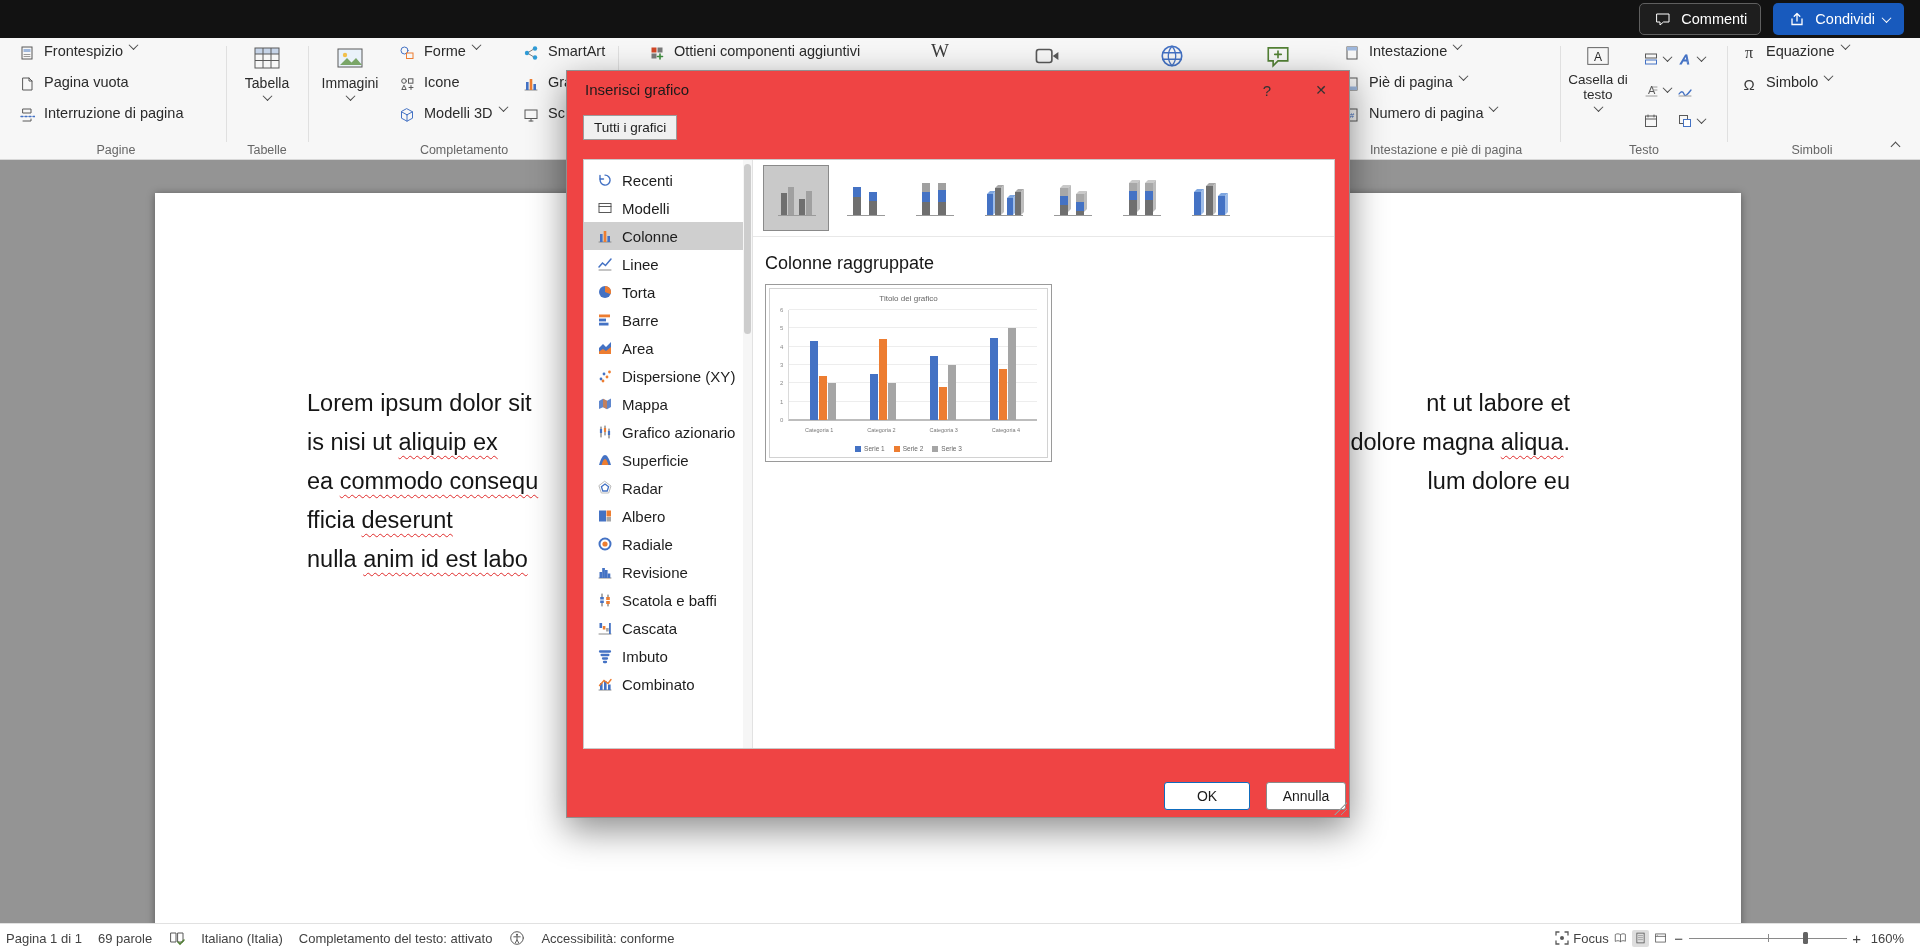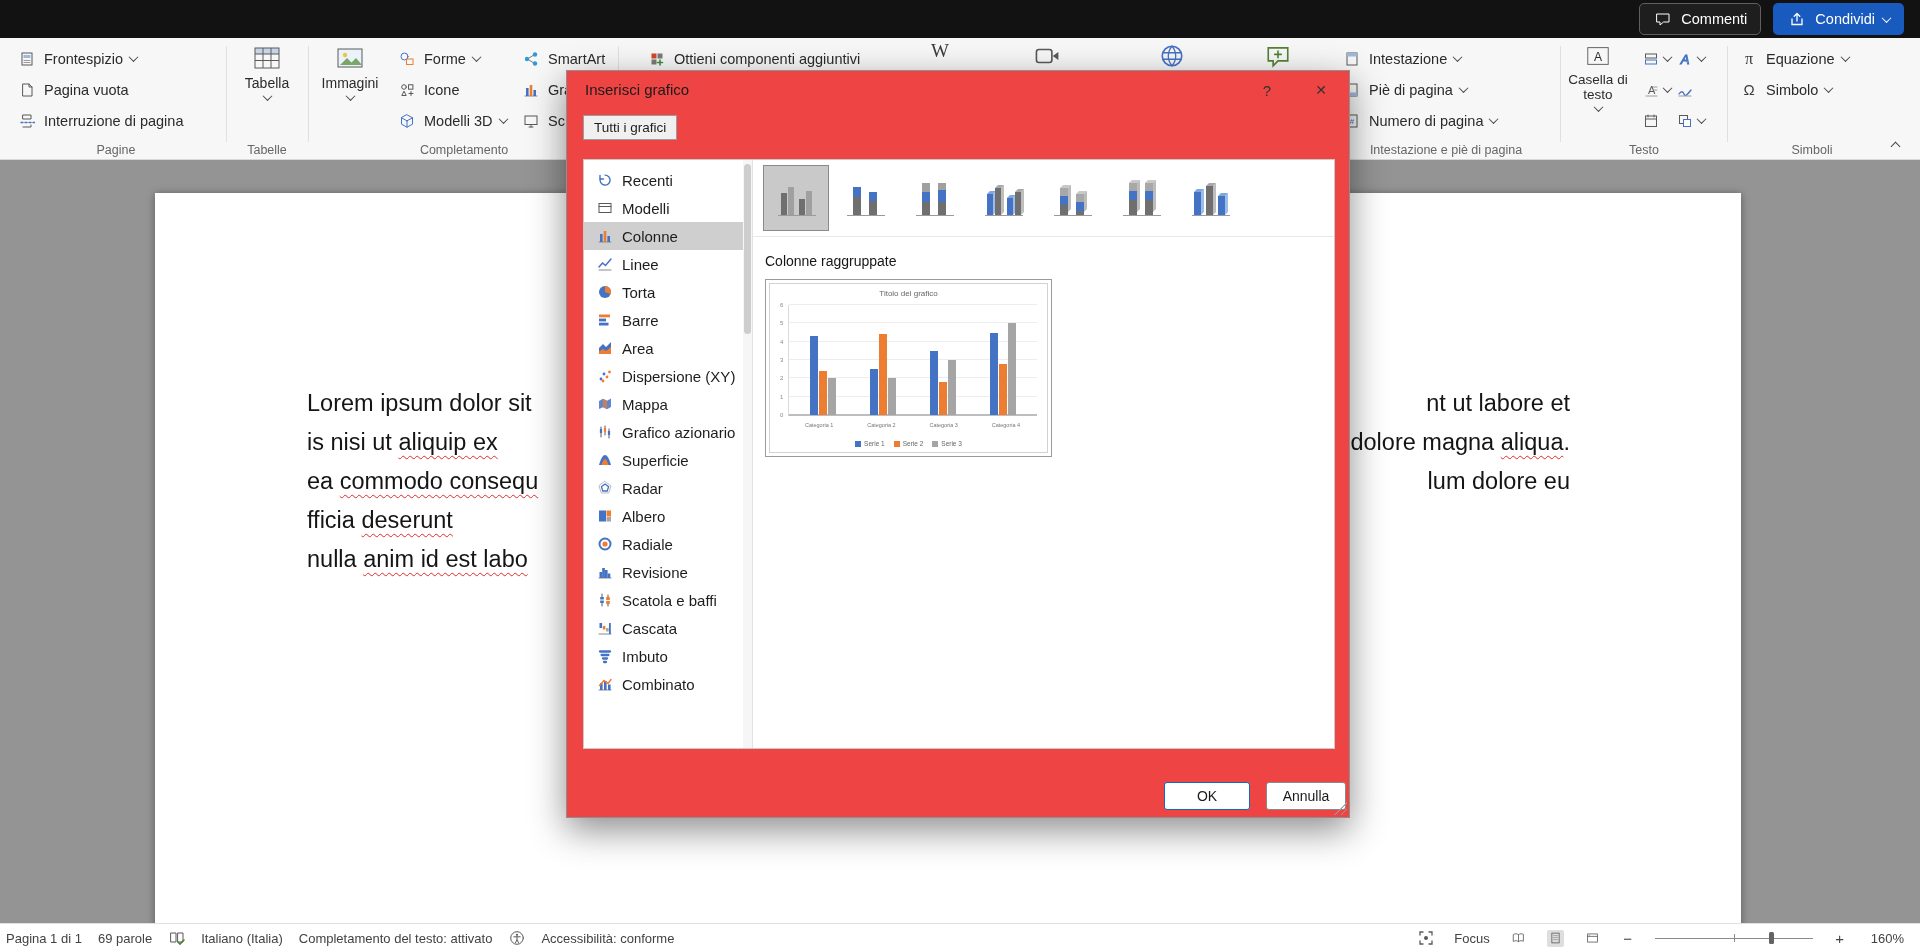--- a/index.html
+++ b/index.html
@@ -16,42 +16,42 @@
 .btn-share{display:flex;align-items:center;gap:8px;background:#185abd;border:none;border-radius:5px;color:#fff;font-size:14.5px;padding:6px 14px}
 .chev{width:7px;height:7px;border-right:1.4px solid #4a4a4a;border-bottom:1.4px solid #4a4a4a;transform:rotate(45deg) translate(-1px,-1px);display:inline-block;flex:0 0 auto}
 .chev.w{border-color:#fff}
 .chev.up{transform:rotate(-135deg)}
 
 
 .ribbon{position:absolute;top:38px;left:0;right:0;height:122px;background:#f7f7f7;border-bottom:1px solid #d8d8d8;z-index:10}
 .grp{position:absolute;top:0;height:122px}
 .grp-label{position:absolute;bottom:3px;left:0;right:0;text-align:center;font-size:12.5px;color:#666;white-space:nowrap}
 .rows{position:absolute;top:5px;display:flex;flex-direction:column}
-.sbtn{display:flex;align-items:center;gap:7px;height:31px;padding:0 7px;background:none;border:none;font-size:14.5px;color:#2b2b2b;white-space:nowrap;cursor:default}
+.sbtn{display:flex;gap:7px;height:31px;padding:0 7px;background:none;border:none;font-size:14.5px;color:#2b2b2b;white-space:nowrap;cursor:default}
 .bigbtn{position:absolute;top:5px;display:flex;flex-direction:column;align-items:center;gap:3px;font-size:14px;color:#2b2b2b;background:none;border:none;cursor:default;text-align:center;line-height:15px}
 .vdiv{position:absolute;top:8px;height:96px;width:1px;background:#e0e0e0}
 .ic{display:inline-flex;align-items:center;justify-content:center;width:20px;height:20px;flex:0 0 auto}
 .ic14{display:inline-flex;align-items:center;justify-content:center;width:17px;height:17px}
 .glyph.serif{font-family:"Liberation Serif",serif;font-size:19px;color:#3b3b3b}
 .testo-grid{position:absolute;left:74px;top:5px;display:grid;grid-template-columns:34px 34px;grid-auto-rows:31px}
 .testo-grid .cell{display:flex;align-items:center;gap:3px}
 .ribbon-collapse{position:absolute;right:14px;top:100px;width:22px;height:16px;display:flex;align-items:center;justify-content:center;background:none;border:none}
 
 
 .canvas{position:absolute;top:160px;left:0;right:0;bottom:29px;overflow:hidden}
 .page{position:absolute;left:155px;top:33px;width:1586px;height:1400px;background:#fff;box-shadow:0 1px 8px rgba(0,0,0,.4)}
 .doc-text{position:absolute;left:152px;right:171px;top:192px;color:#151515}
 .doc-line{display:flex;justify-content:space-between;height:39px;font-size:23.5px;line-height:37px}
 .sp{text-decoration:underline wavy #e02b2b;text-decoration-thickness:1.3px;text-underline-offset:5px;-webkit-text-decoration:underline wavy #e02b2b}
 
 
 .statusbar{position:absolute;left:0;right:0;bottom:0;height:29px;background:#ffffff;border-top:1px solid #e1e1e1;display:flex;align-items:center;font-size:13px;color:#424242;padding:0 16px 0 6px;z-index:20}
 .sb-left{display:flex;align-items:center;gap:16px}
 .sb-item{white-space:nowrap;cursor:default}
-.sb-right{display:flex;align-items:center;gap:20px;margin-left:auto}
+.sb-right{display:flex;align-items:center;gap:3px;margin-left:auto}
 .viewbtn{padding:2px;border-radius:2px}
 .viewbtn.active{background:#dedede}
 .zoom-track{position:relative;width:158px;height:14px;display:inline-block}
 .zoom-track::before{content:"";position:absolute;left:0;right:0;top:6.5px;height:1.5px;background:#8a8a8a}
 .zoom-notch{position:absolute;left:50%;top:3px;width:1.5px;height:8px;background:#8a8a8a}
 .zoom-thumb{position:absolute;left:72%;top:1px;width:5px;height:12px;background:#636363;border-radius:1.5px}
 .zoom-pm{font-size:15px;color:#424242;width:14px;text-align:center}
 .zoom-pct{margin-left:4px}
 
 
@@ -63,21 +63,21 @@
 .dlg-content{position:absolute;left:16px;top:88px;width:752px;height:590px;background:#fff;border:1px solid #c9c9c9;display:flex}
 .cat-list{width:169px;border-right:1px solid #e2e2e2;padding-top:6px;position:relative}
 .cat-item{display:flex;align-items:center;gap:9px;height:28px;padding-left:12px;font-size:15px;color:#1d1d1d;cursor:default}
 .cat-item.selected{background:#cfcfcf}
 .cat-scroll{position:absolute;right:0;top:0;width:9px;height:100%;background:#f6f6f6}
 .cat-scroll .bar{position:absolute;right:1px;top:4px;width:7px;height:170px;background:#cdcdcd;border-radius:4px}
 .sub-pane{flex:1;position:relative}
 .thumb-row{display:flex;gap:3px;padding:5px 0 0 10px;height:77px;border-bottom:1px solid #e8e8e8}
 .thumb{width:66px;height:66px;display:flex;align-items:center;justify-content:center;border:1px solid transparent}
 .thumb.selected{background:#c9c9c9;border-color:#8a8a8a}
-.sub-title{margin:16px 0 4px 12px;font-size:14px;color:#161616}
+.sub-title{margin:16px 0 4px 12px;font-size:18px;color:#161616}
 .preview{margin:10px 0 0 12px;width:287px;height:178px;border:1px solid #9a9a9a;padding:3px;background:#fff}
 .preview-inner{width:100%;height:100%;border:1px solid #d2d2d2;position:relative;background:#fff}
 .pv-title{position:absolute;top:5px;left:0;right:0;text-align:center;font-size:8px;color:#666}
 .pv-plot{position:absolute;left:18px;right:10px;top:21px;bottom:36px;border-left:1px solid #dadada;border-bottom:1px solid #bdbdbd}
 .pv-grid{position:absolute;left:0;right:0;height:1px;background:#ededed}
 .pv-ytick{position:absolute;left:-9px;font-size:6px;color:#8a8a8a;transform:translateY(3px)}
 .pv-groups{position:absolute;left:4px;right:4px;bottom:0;top:0;display:flex;justify-content:space-around;align-items:flex-end}
 .pv-group{display:flex;align-items:flex-end;gap:1px;height:100%}
 .pv-bar{width:8px}
 .pv-cats{position:absolute;left:18px;right:10px;bottom:24px;display:flex}

